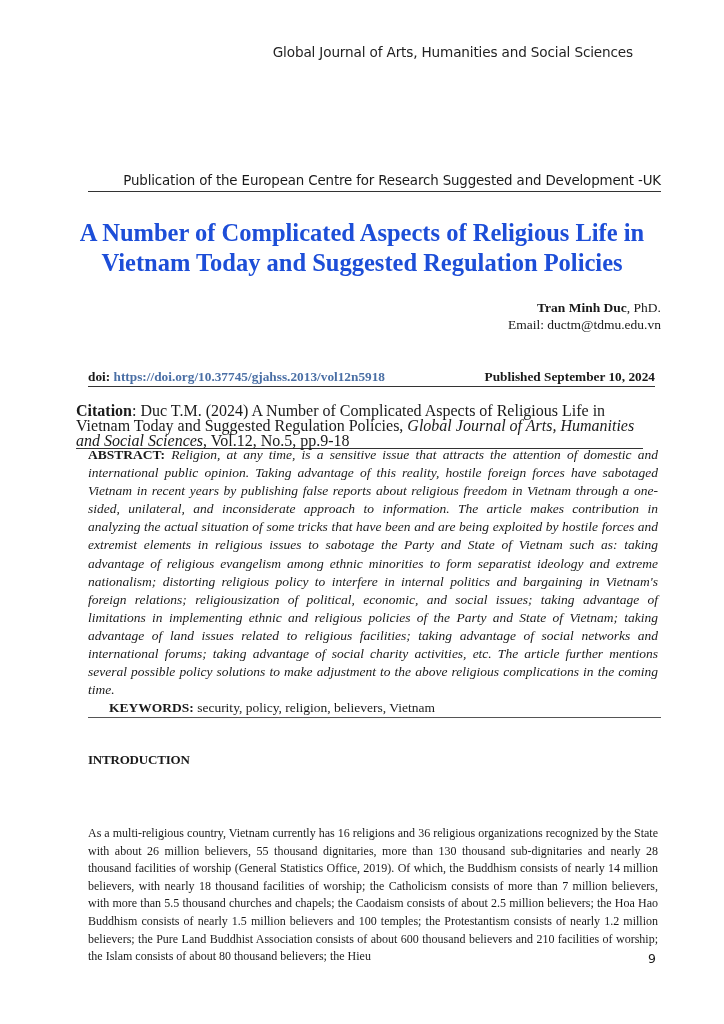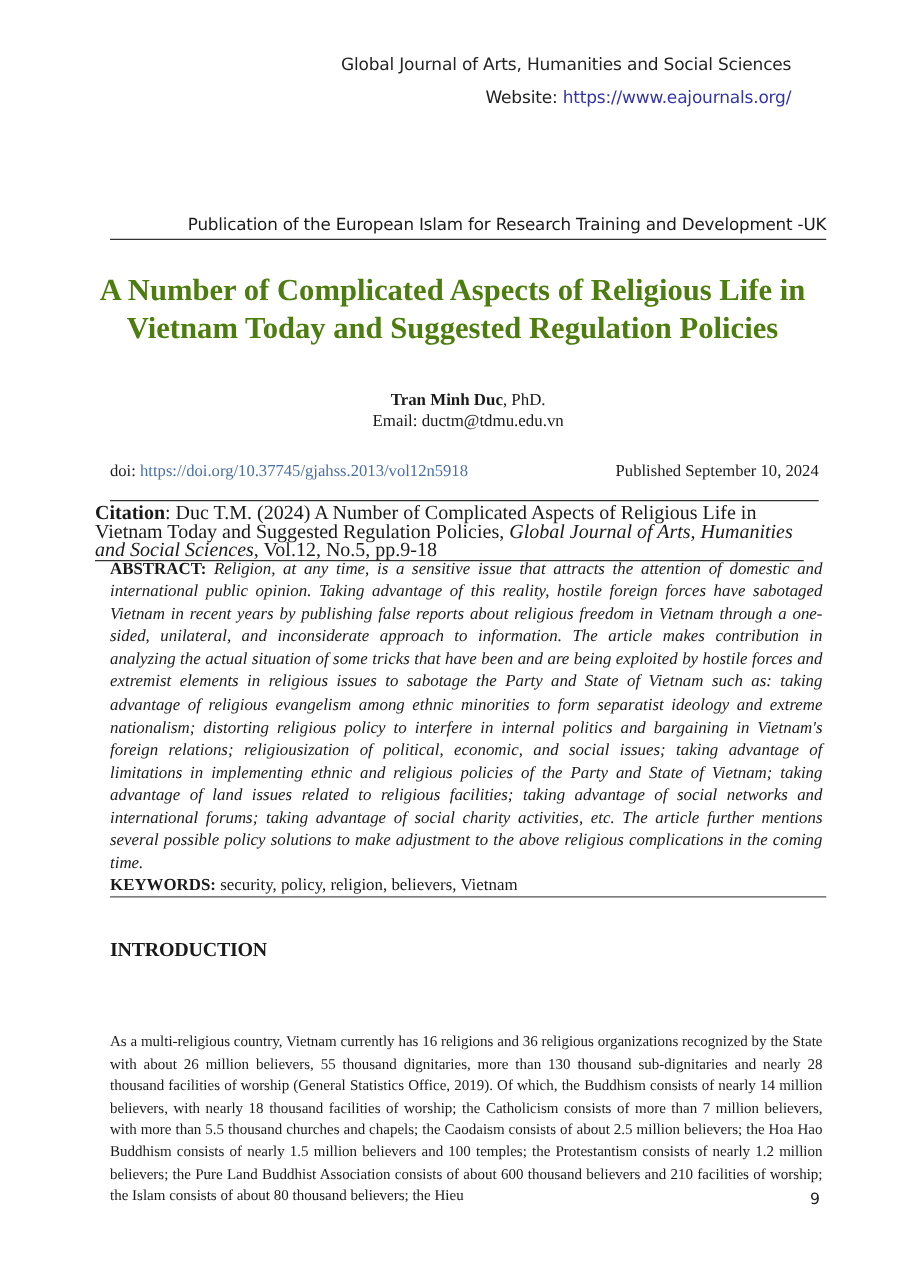--- a/index.html
+++ b/index.html
@@ -6,51 +6,50 @@
     body { width: 724px; height: 1024px; position: relative; overflow: hidden; color: #1a1a1a; }
     .sans { font-family: "DejaVu Sans", "Liberation Sans", sans-serif; }
     .serif { font-family: "Liberation Serif", "DejaVu Serif", serif; }
 
     .journal-header { position: absolute; right: 91px; top: 39px; text-align: right; font-size: 13.6px; line-height: 26.2px; color: #222; letter-spacing: -0.15px; }
     .journal-header .line { white-space: nowrap; }
     .link { color: #3333aa; }
 
     .publisher-line { position: absolute; left: 88px; top: 171px; width: 573px; text-align: right; font-size: 13.4px; line-height: 20px; border-bottom: 1px solid #333; white-space: nowrap; letter-spacing: -0.15px; padding-bottom: 0px; }
 
-    .paper-title { position: absolute; left: 60px; top: 218px; width: 604px; text-align: center; font-size: 24.5px; line-height: 30px; font-weight: bold; color: #4d7c0f; }
+    .paper-title { position: absolute; left: 60px; top: 218px; width: 604px; text-align: center; font-size: 24.5px; line-height: 30px; font-weight: bold; color: #1d4ed8; }
 
-    .author-block { position: absolute; left: 88px; top: 311px; width: 573px; text-align: center; font-size: 13.5px; line-height: 17px; }
+    .author-block { position: absolute; left: 88px; top: 299px; width: 573px; text-align: right; font-size: 13.5px; line-height: 17px; }
 
-    .doi-line { position: absolute; left: 88px; top: 369px; width: 567px; font-size: 13.3px; line-height: 16px; border-bottom: 1px solid #333; padding-bottom: 15px; display: flex; justify-content: space-between; }
+    .doi-line { position: absolute; left: 88px; top: 369px; width: 567px; font-size: 13.3px; line-height: 16px; border-bottom: 1px solid #333; padding-bottom: 1px; display: flex; justify-content: space-between; font-weight: bold; }
     .doi-link { color: #4a6fa5; }
 
     .citation { position: absolute; left: 76px; top: 403px; width: 567px; font-size: 16px; line-height: 15px; border-bottom: 1px solid #333; }
 
     .abstract { position: absolute; left: 88px; top: 446px; width: 570px; font-size: 13.5px; line-height: 18.1px; text-align: justify; }
     .abstract .label { font-weight: bold; font-style: normal; }
     .abstract .body { font-style: italic; }
 
     .keywords { position: absolute; left: 88px; top: 700px; width: 573px; font-size: 13.5px; line-height: 16px; border-bottom: 1px solid #555; padding-bottom: 1px; }
-    .keywords .label { font-weight: bold; }
+    .keywords .label { font-weight: bold; margin-left: 21px; }
 
-    .section-heading { position: absolute; left: 88px; top: 752px; font-size: 16px; font-weight: bold; letter-spacing: -0.2px; }
+    .section-heading { position: absolute; left: 88px; top: 752px; font-size: 13px; font-weight: bold; letter-spacing: -0.2px; }
 
     .intro-para { position: absolute; left: 88px; top: 825px; width: 570px; font-size: 12px; line-height: 17.6px; text-align: justify; }
 
     .page-number { position: absolute; left: 648px; top: 951px; font-size: 12.5px; }
   </style>
 </head>
 <body>
 
 <div class="journal-header sans">
   <div class="line">Global Journal of Arts, Humanities and Social Sciences</div>
-  <div class="line"><span>Website: </span><span class="link">https://www.eajournals.org/</span></div>
 </div>
 
-<div class="publisher-line sans">Publication of the European Islam for Research Training and Development -UK</div>
+<div class="publisher-line sans">Publication of the European Centre for Research Suggested and Development -UK</div>
 
 <div class="paper-title serif">
   <div>A Number of Complicated Aspects of Religious Life in</div>
   <div>Vietnam Today and Suggested Regulation Policies</div>
 </div>
 
 <div class="author-block serif">
   <div><b>Tran Minh Duc</b><span>, PhD.</span></div>
   <div>Email: ductm@tdmu.edu.vn</div>
 </div>

